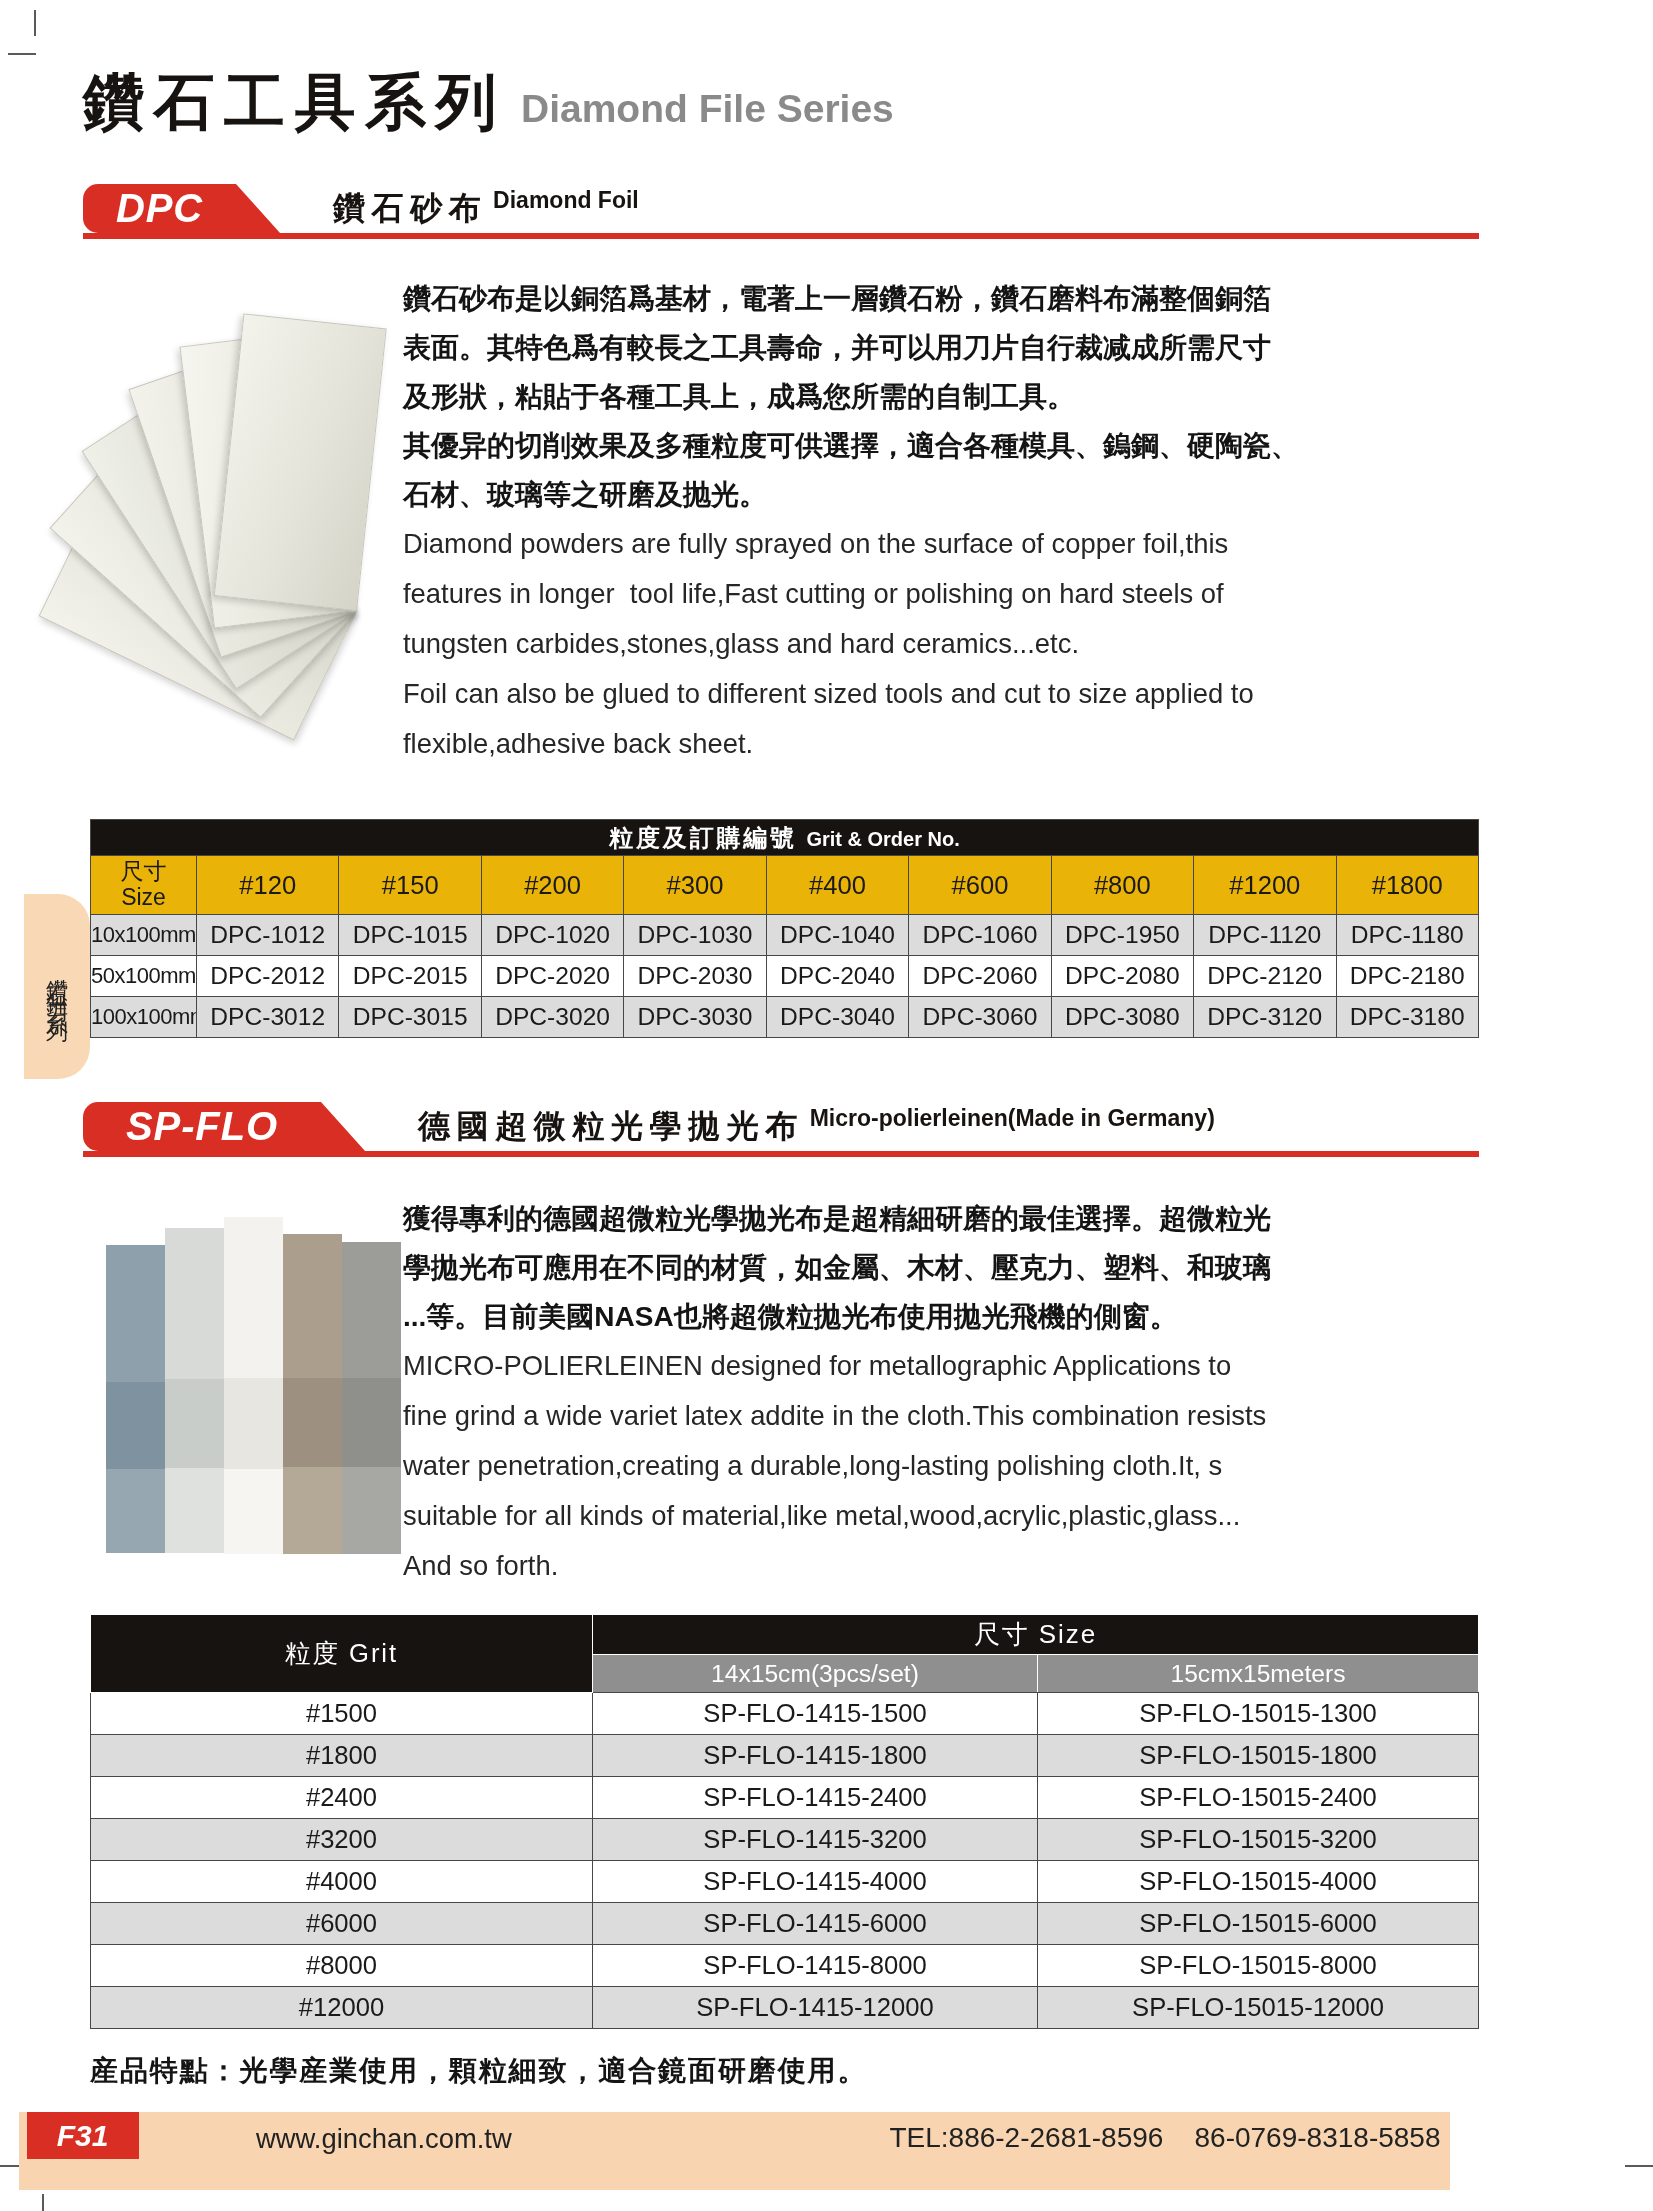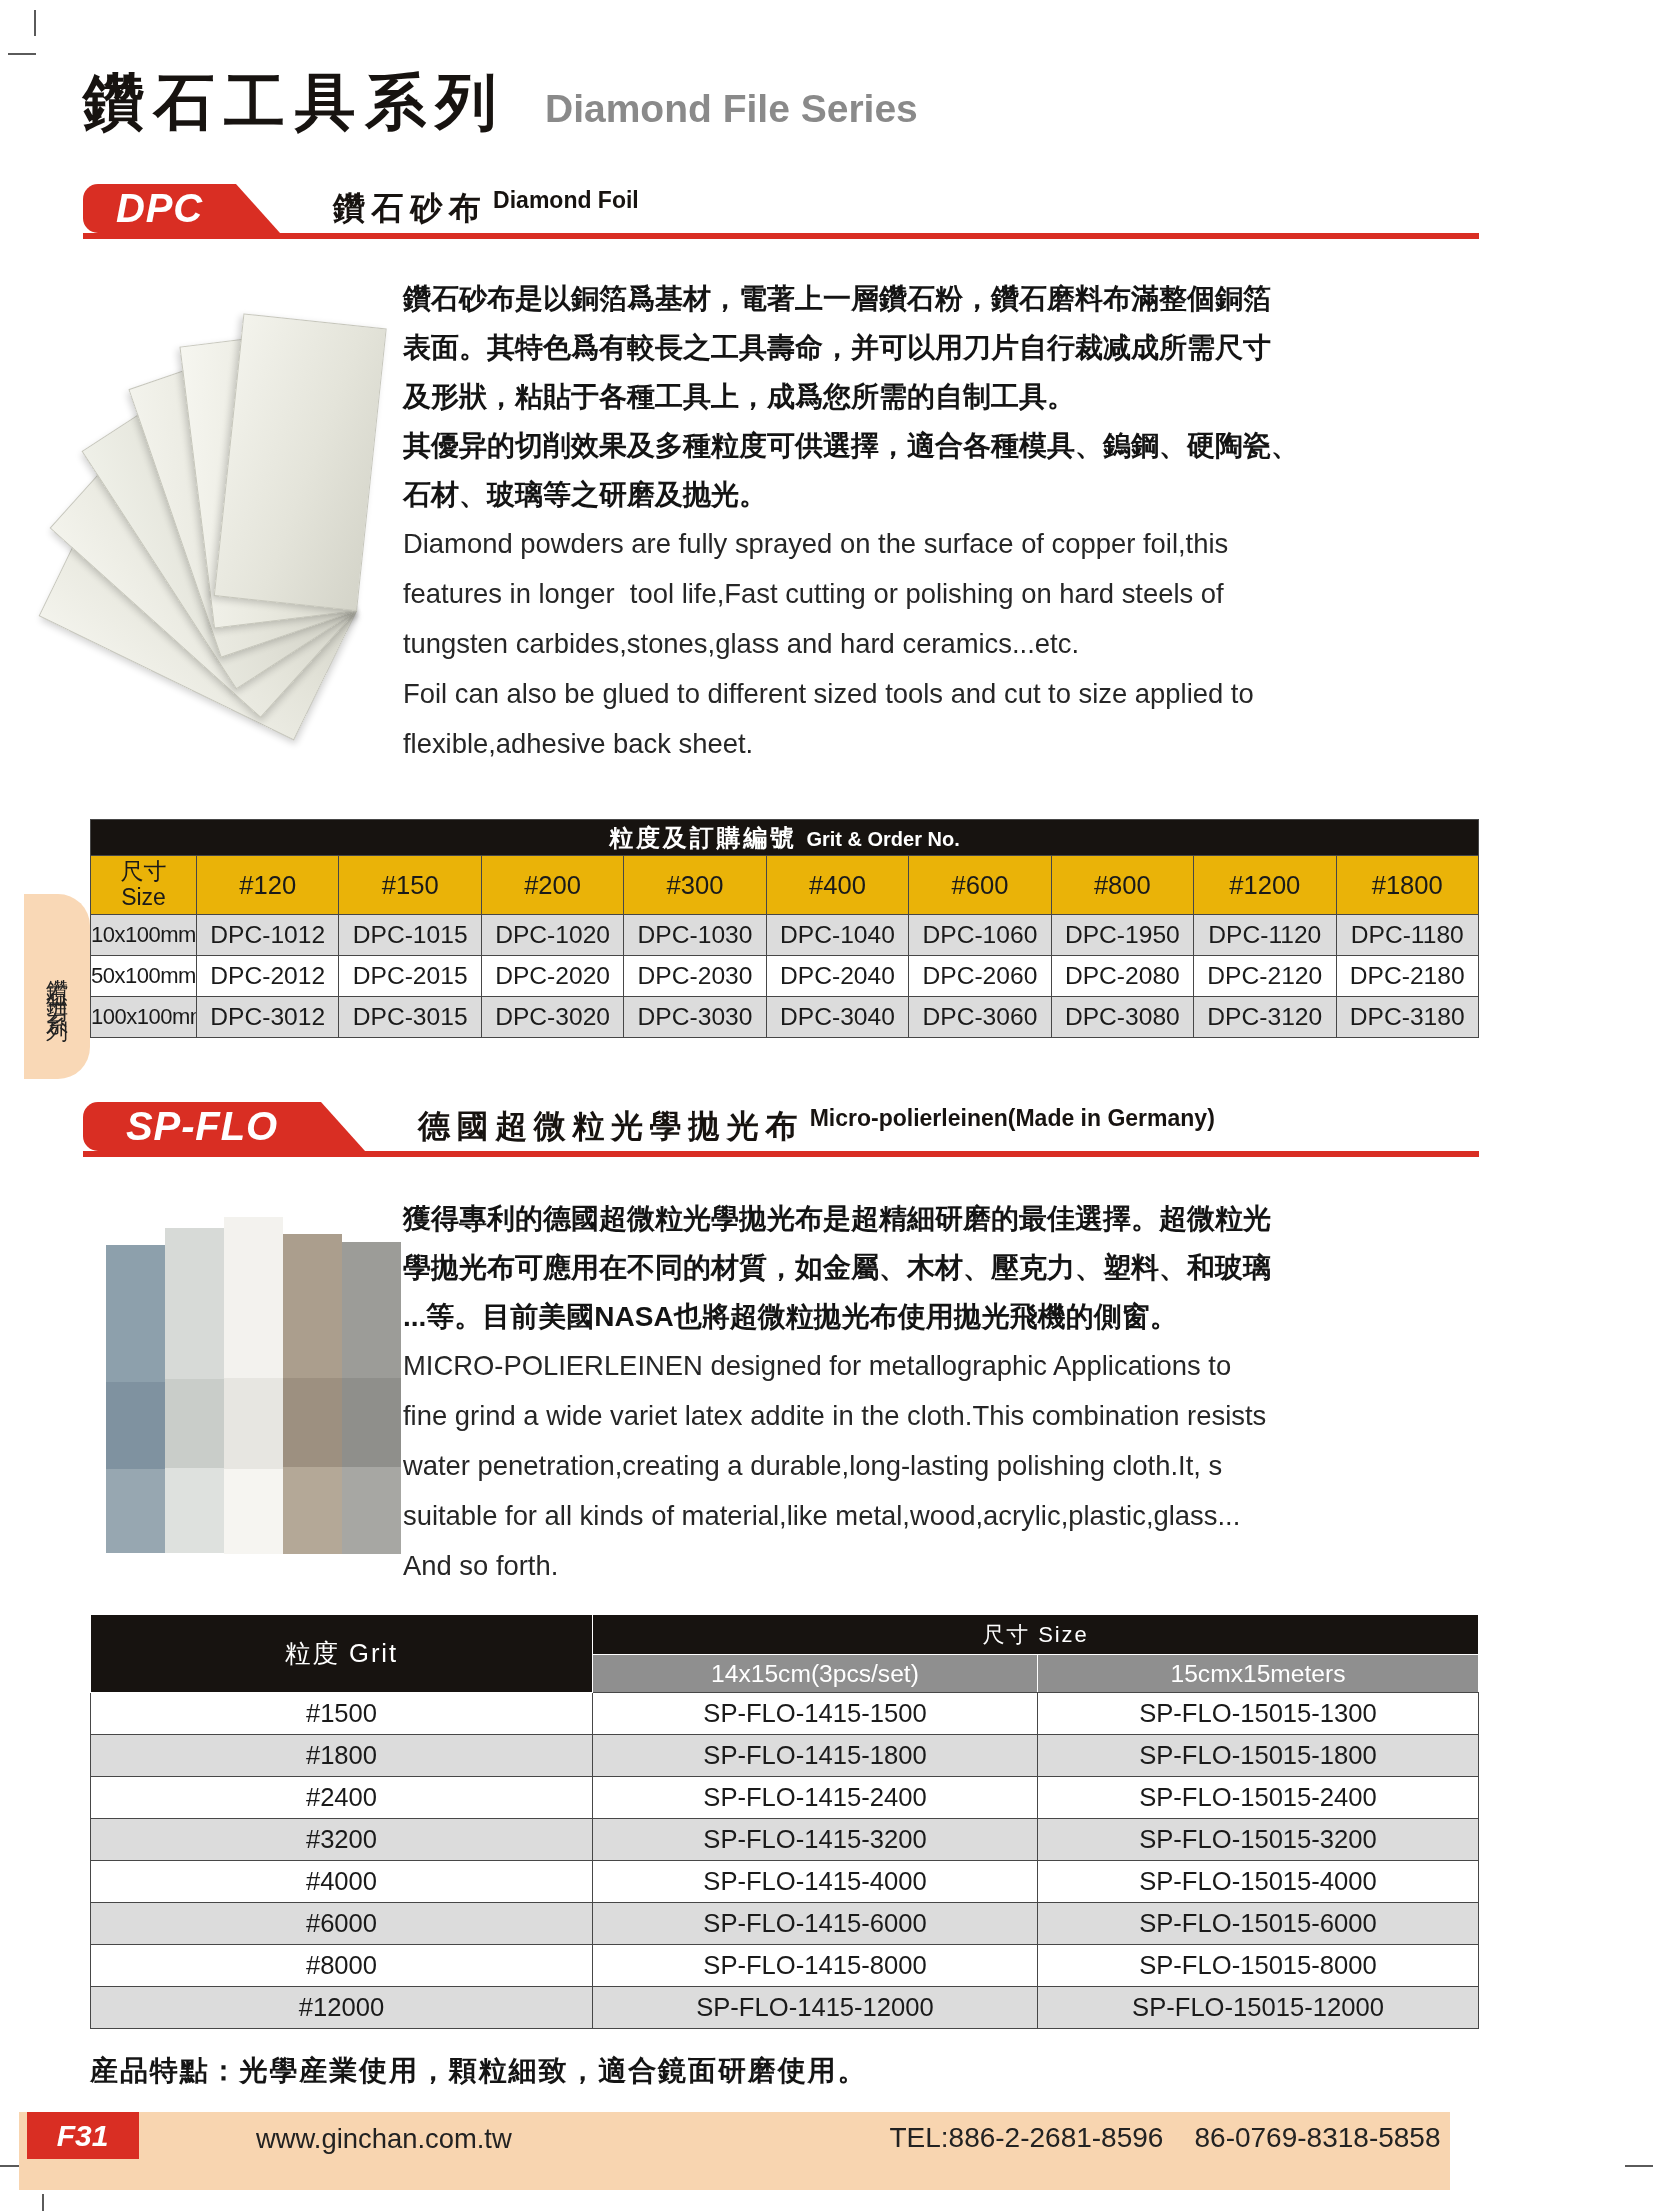--- a/index.html
+++ b/index.html
@@ -3,21 +3,21 @@
 <meta charset="utf-8">
 <style>
   * { margin:0; padding:0; box-sizing:border-box; }
   body { background:#ffffff; font-family:"Liberation Sans", sans-serif; }
   #page { position:relative; width:1653px; height:2212px; background:#fff; overflow:hidden; color:#1a1a1a; }
 
   
   .mark { position:absolute; background:#5a5a5a; }
 
   
-  .title-row { position:absolute; left:83px; top:68px; display:flex; align-items:flex-end;gap:24px; }
+  .title-row { position:absolute; left:83px; top:68px; display:flex; align-items:flex-end; }
   .title-zh { font-size:61px; font-weight:bold; color:#171310; letter-spacing:9.5px; line-height:68px; }
   .title-en { font-size:39px; font-weight:bold; color:#8a8a8a; margin-left:15px; line-height:55px; }
 
   
   .badge { position:absolute; height:49px; background:#d92e23; border-radius:15px 0 0 15px; display:flex; align-items:center; justify-content:center; z-index:2; }
   .badge::after { content:""; position:absolute; left:100%; top:0; width:0; height:0; border-bottom:49px solid #d92e23; border-right:44px solid transparent; }
   .badge span { color:#fff; font-weight:bold; font-style:italic; font-size:40px; letter-spacing:0.9px; }
   .red-line { position:absolute; left:83px; width:1396px; height:5.7px; background:#d92e23; z-index:1; }
   .sec-heading { position:absolute; display:flex; align-items:flex-start; z-index:2;margin-left:28px; }
   .sec-heading .zh { font-size:32px; font-weight:bold; color:#171310; letter-spacing:6.6px; }
@@ -56,21 +56,21 @@
   #dpc-tbl .bar .t-en { font-size:20px; font-weight:bold; margin-left:9.5px; }
   #dpc-tbl .hdr td { background:#eab308; height:59px; font-size:25.6px; color:#1a1a1a; }
   #dpc-tbl .hdr .size-cell { font-size:23px; line-height:25.6px; }
   #dpc-tbl .r td { height:41px; font-size:24.6px; color:#1a1a1a; }
   #dpc-tbl .r .lbl { font-size:22px; letter-spacing:-0.5px; }
   #dpc-tbl .gray td { background:#dcdcdc; }
   #dpc-tbl .white td { background:#fff; }
 
   #spflo-tbl .blk { background:#171310; color:#fff; border:1.9px solid #fff; }
   #spflo-tbl .grit-hd { height:78px; font-size:25.6px; letter-spacing:1.9px; }
-  #spflo-tbl .size-hd { height:40px; font-size:22px; letter-spacing:1.9px; }
+  #spflo-tbl .size-hd { height:40px; font-size:26px; letter-spacing:1.9px; }
   #spflo-tbl .sub { background:#8f8f8f; color:#fff; height:38px; font-size:24.6px; border:1.9px solid #fff; border-bottom:0.9px solid #474747; }
   #spflo-tbl .r td { height:42px; font-size:25.6px; color:#1a1a1a; }
   #spflo-tbl .gray td { background:#dcdcdc; }
   #spflo-tbl .white td { background:#fff; }
 
   .note { position:absolute; left:90px; top:2052px; font-size:28px; font-weight:bold; color:#141414; letter-spacing:1.9px; }
 
   
   .footer-bar { position:absolute; left:19px; top:2112px; width:1431px; height:78px; background:#f8d5b0; }
   .f-badge { position:absolute; left:7.6px; top:0; width:112px; height:47px; background:#d92e23; display:flex; align-items:center; justify-content:center; }

